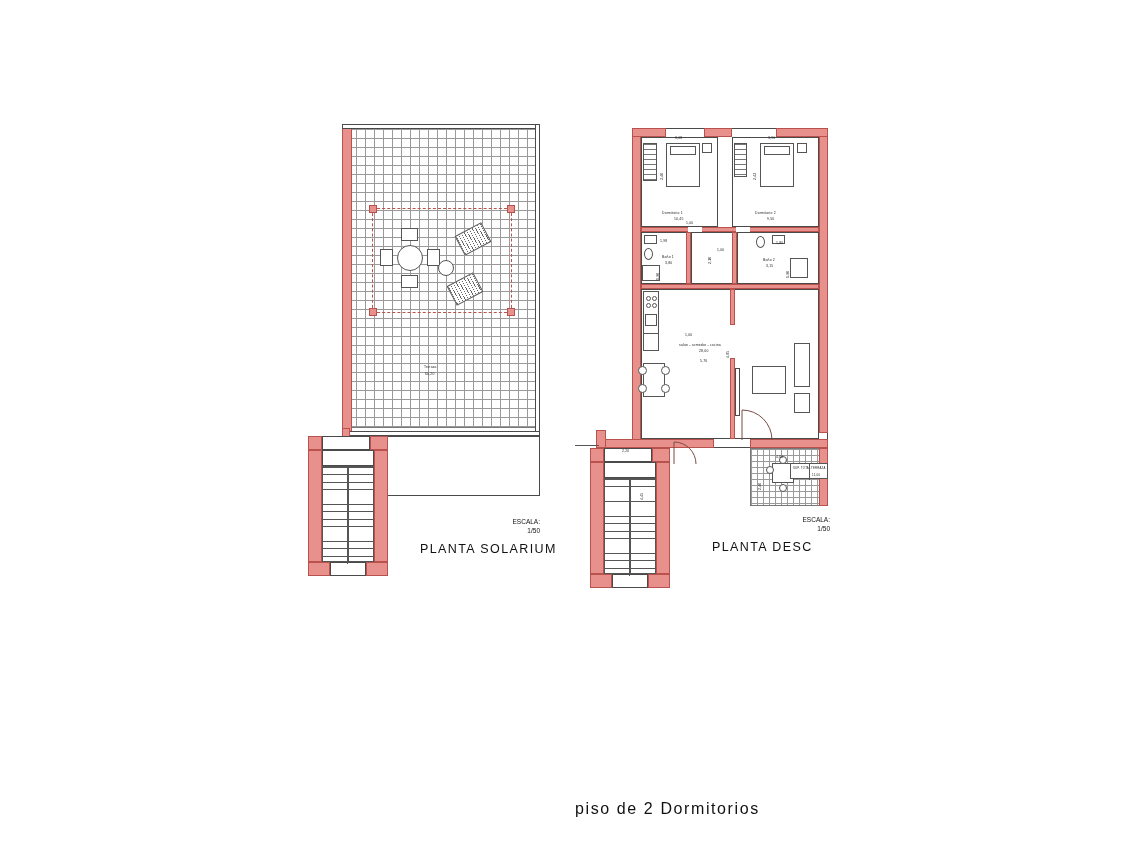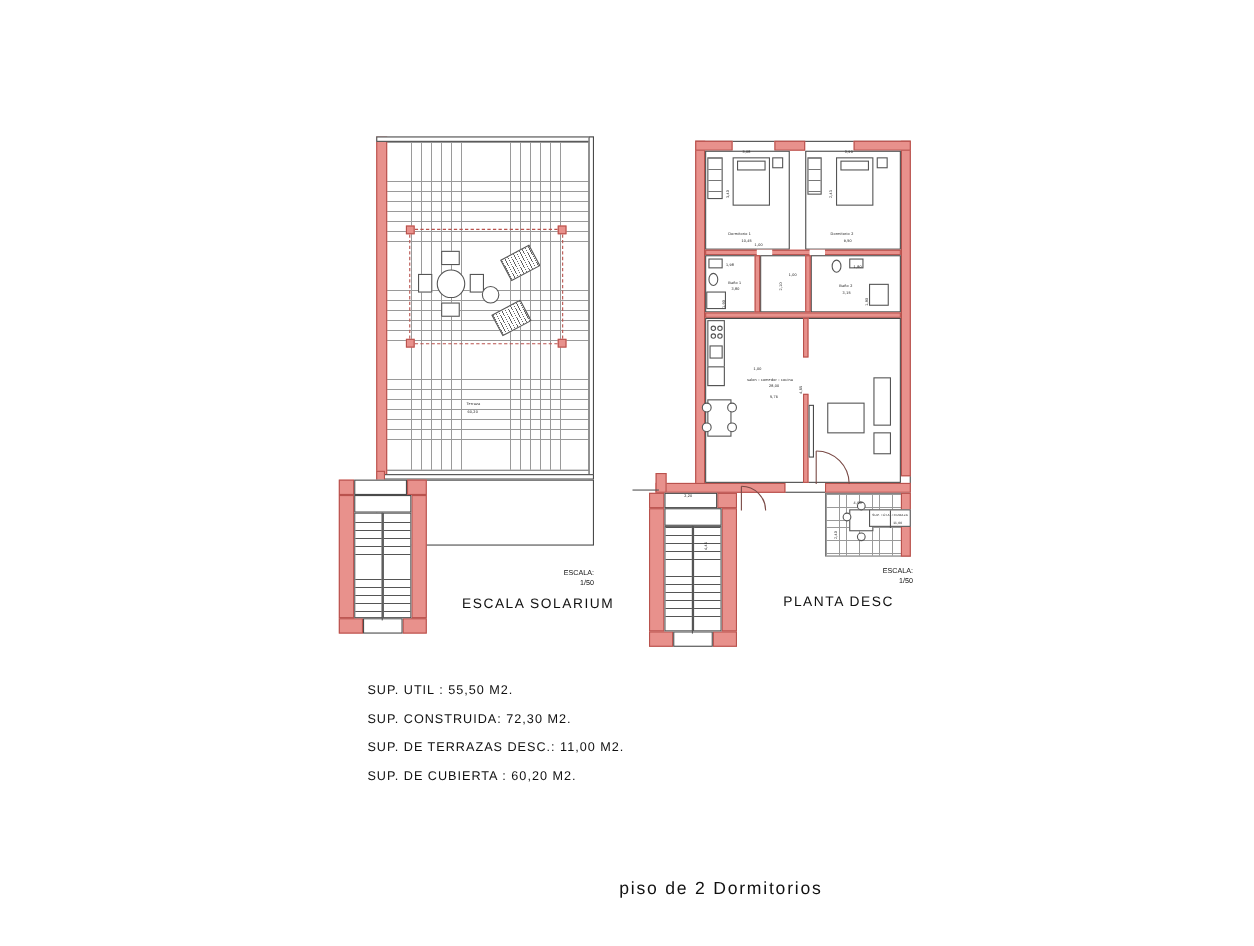--- a/index.html
+++ b/index.html
@@ -24,21 +24,21 @@
       repeating-linear-gradient(to bottom, #9a9a9a 0 .6px, transparent .6px 9px);
     background-color:#fff;}
   .grid-fill.small{
     background-image:
       repeating-linear-gradient(to right, #9a9a9a 0 .6px, transparent .6px 6px),
       repeating-linear-gradient(to bottom, #9a9a9a 0 .6px, transparent .6px 6px);
   }
   .caption{position:absolute;font-size:12.5px;letter-spacing:1.4px;color:#111;}
   .scale-lbl{position:absolute;font-size:6.5px;line-height:1.35;color:#111;text-align:right;}
   .legend-line{position:absolute;font-size:11.5px;letter-spacing:.9px;color:#111;white-space:nowrap;}
-  .title{position:absolute;font-size:16px;letter-spacing:1.6px;color:#111;}
+  .title{position:absolute;font-size:16px;letter-spacing:1.6px;color:#111;margin-left:12px;}
 
   
   .stair-steps{position:absolute;box-sizing:border-box;
     background-image:repeating-linear-gradient(to bottom,#555 0 .7px,transparent .7px 7.4px);
     border:1px solid #555;background-color:#fff;}
 </style>
 </head>
 <body>
 
 <div class="stage">
@@ -92,21 +92,21 @@
       <div class="stair-steps" style="left:14px;top:30px;width:26px;height:96px;"></div>
       <div class="stair-steps" style="left:40px;top:30px;width:26px;height:96px;"></div>
       <div class="line" style="left:39px;top:18px;width:1px;height:110px;"></div>
       <div class="thinwall" style="left:14px;top:14px;width:52px;height:16px;"></div>
     </div>
 
     <div class="scale-lbl" style="left:180px;top:398px;width:60px;">
       <span>ESCALA:</span><br>
       <span>1/50</span>
     </div>
-    <div class="caption" style="left:120px;top:422px;">ESCALA SOLARIUM</div>
+    <div class="caption" style="left:120px;top:422px;">PLANTA SOLARIUM</div>
   </div>
 
   <div class="abs" style="left:580px;top:118px;width:280px;height:470px;">
 
     <div class="thinwall" style="left:52px;top:10px;width:196px;height:320px;"></div>
 
     <div class="wall" style="left:52px;top:10px;width:9px;height:320px;"></div>
     <div class="wall" style="left:239px;top:10px;width:9px;height:305px;"></div>
     <div class="wall" style="left:52px;top:10px;width:34px;height:9px;"></div>
     <div class="wall" style="left:124px;top:10px;width:28px;height:9px;"></div>
@@ -245,22 +245,16 @@
 
     <div class="line" style="left:-5px;top:327px;width:24px;height:.8px;"></div>
 
     <div class="scale-lbl" style="left:190px;top:398px;width:60px;">
       <span>ESCALA:</span><br>
       <span>1/50</span>
     </div>
     <div class="caption" style="left:132px;top:422px;">PLANTA DESC</div>
   </div>
 
-  <div class="abs" style="left:334px;top:622px;width:400px;height:100px;">
-    <div class="legend-line" style="left:0px;top:0px;">SUP. UTIL :  55,50  M2.</div>
-    <div class="legend-line" style="left:0px;top:26px;">SUP. CONSTRUIDA:  72,30  M2.</div>
-    <div class="legend-line" style="left:0px;top:52px;">SUP. DE TERRAZAS  DESC.:  11,00  M2.</div>
-    <div class="legend-line" style="left:0px;top:78px;">SUP. DE CUBIERTA :  60,20  M2.</div>
-  </div>
 
   <div class="title" style="left:563px;top:800px;">piso de 2 Dormitorios</div>
 
 </div>
 
 </body></html>

